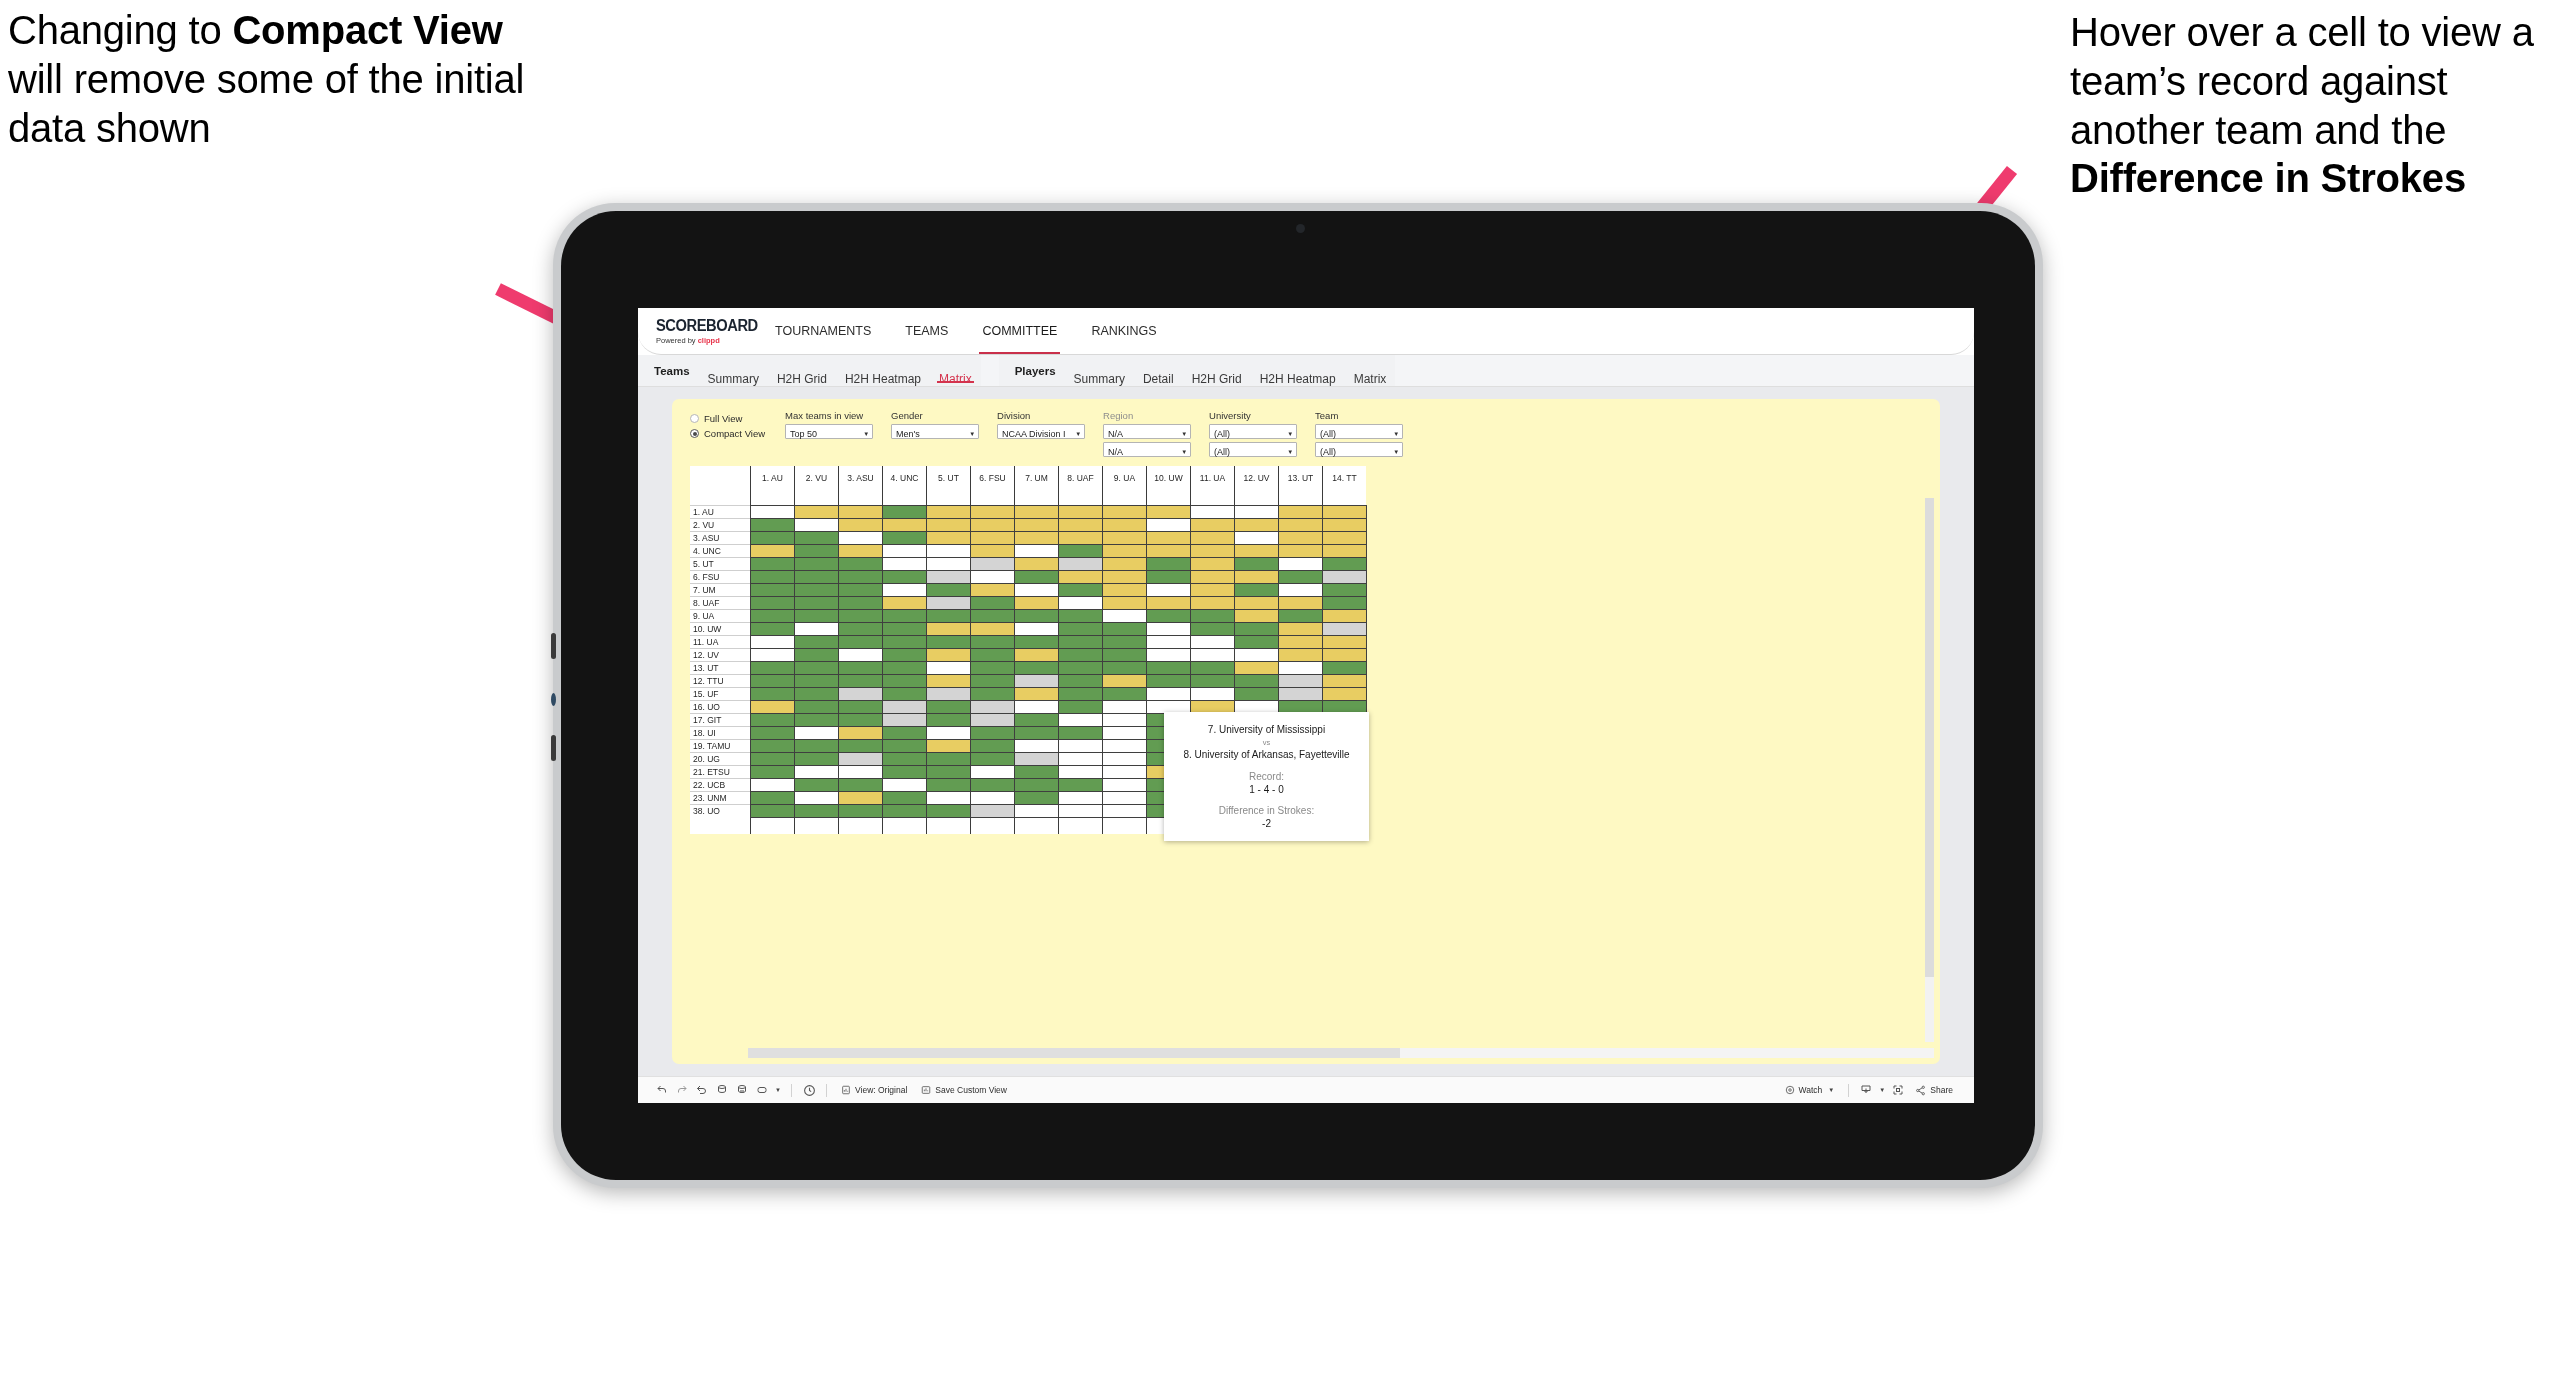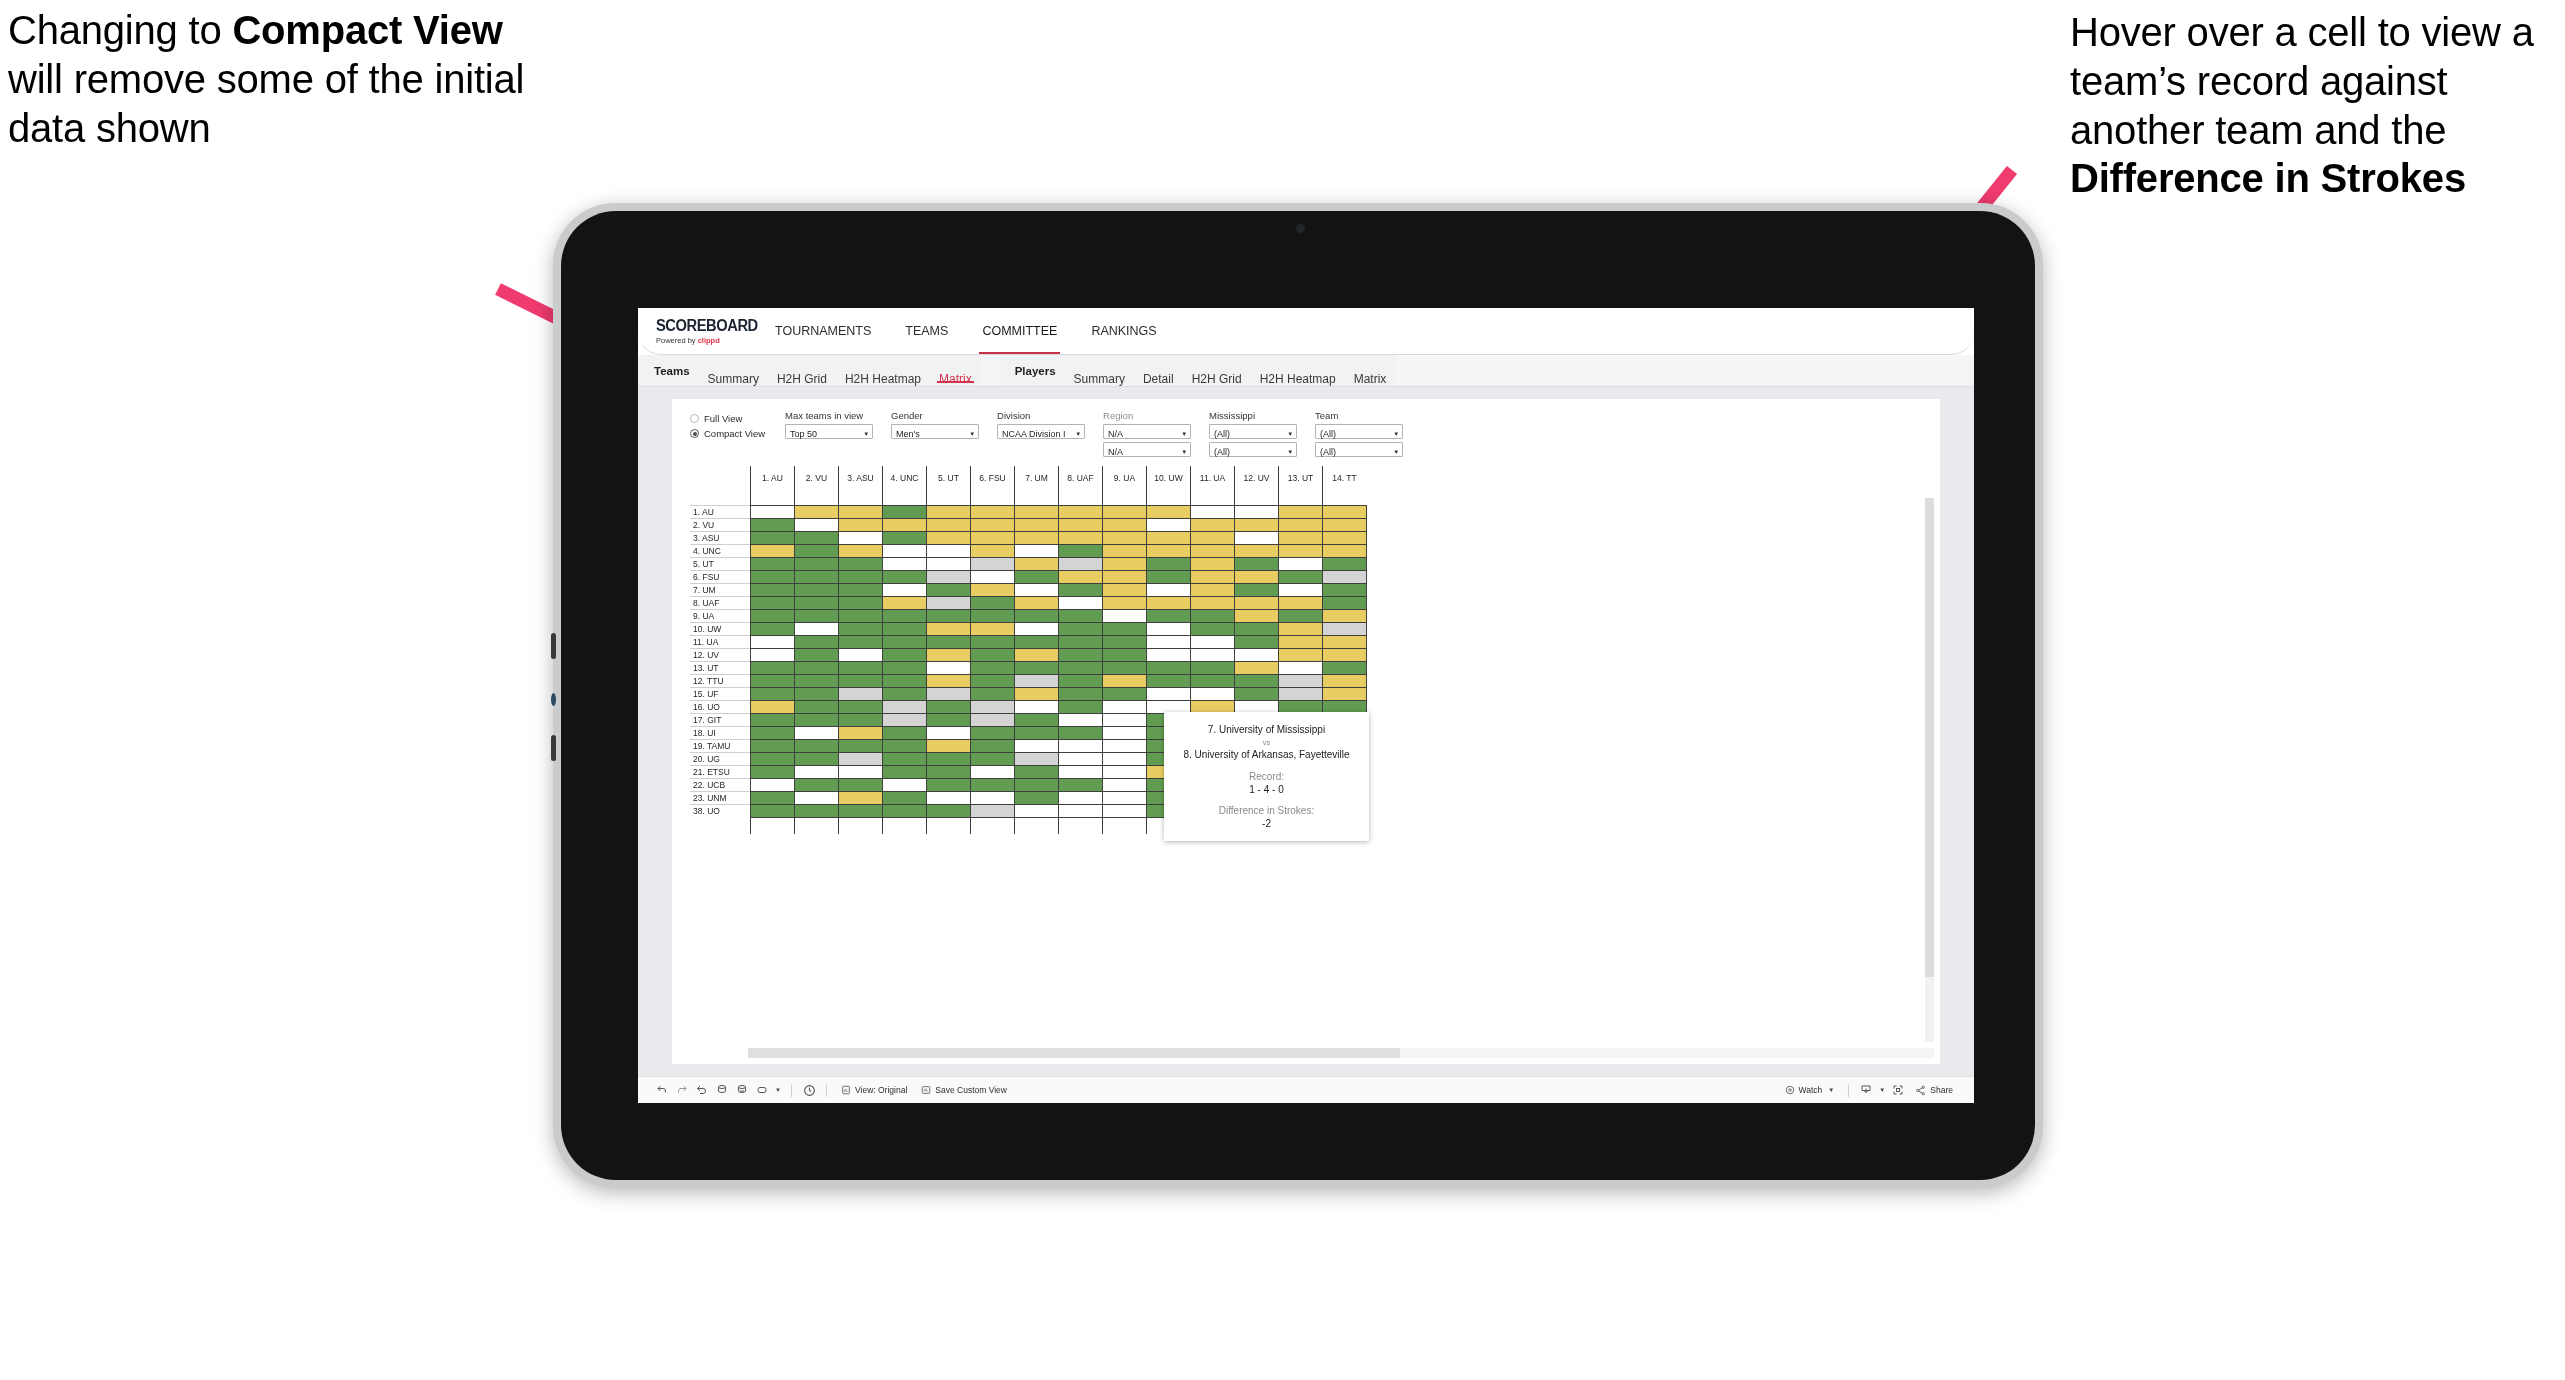--- a/index.html
+++ b/index.html
@@ -67,21 +67,21 @@
     position:relative;cursor:pointer;white-space:nowrap;
   }
   .sub-item.active{color:#d4334d;}
   .sub-item.active::after{
     content:"";position:absolute;left:7px;right:7px;bottom:3px;height:2px;background:#d4334d;
   }
   .sub-gap{width:18px;}
 
   
   #viz{flex:1;background:#e9eaed;padding:12px 34px 0 34px;box-sizing:border-box;display:flex;flex-direction:column;min-height:0;}
-  #sheet{background:#ffffff;flex:1;display:flex;flex-direction:column;min-height:0;position:relative;}
+  #sheet{background:#fef9c3;flex:1;display:flex;flex-direction:column;min-height:0;position:relative;border-radius:7px;}
 
   
   #filters{display:flex;align-items:flex-start;padding:11px 0 6px 18px;gap:0;flex:none;}
   .f-block{display:flex;flex-direction:column;margin-right:18px;}
   .f-label{font-size:9.5px;color:#333;margin-bottom:2px;height:12px;line-height:12px;}
   .f-label.muted{color:#8d8d8d;}
   .f-select{
     width:88px;height:15px;border:1px solid #b4b4b4;background:#fff;border-radius:1px;
     display:flex;align-items:center;justify-content:space-between;padding:4px 3px 0 4px;box-sizing:border-box;
     font-size:9px;color:#1d1d1d;cursor:pointer;margin-bottom:3px;
@@ -285,21 +285,21 @@
                   <span class="cap">N/A</span>
                   <span class="car">▼</span>
                 </div>
                 <div class="f-select">
                   <span class="cap">N/A</span>
                   <span class="car">▼</span>
                 </div>
               </div>
 
               <div class="f-block">
-                <div class="f-label">Mississippi</div>
+                <div class="f-label">University</div>
                 <div class="f-select">
                   <span class="cap">(All)</span>
                   <span class="car">▼</span>
                 </div>
                 <div class="f-select">
                   <span class="cap">(All)</span>
                   <span class="car">▼</span>
                 </div>
               </div>
 

